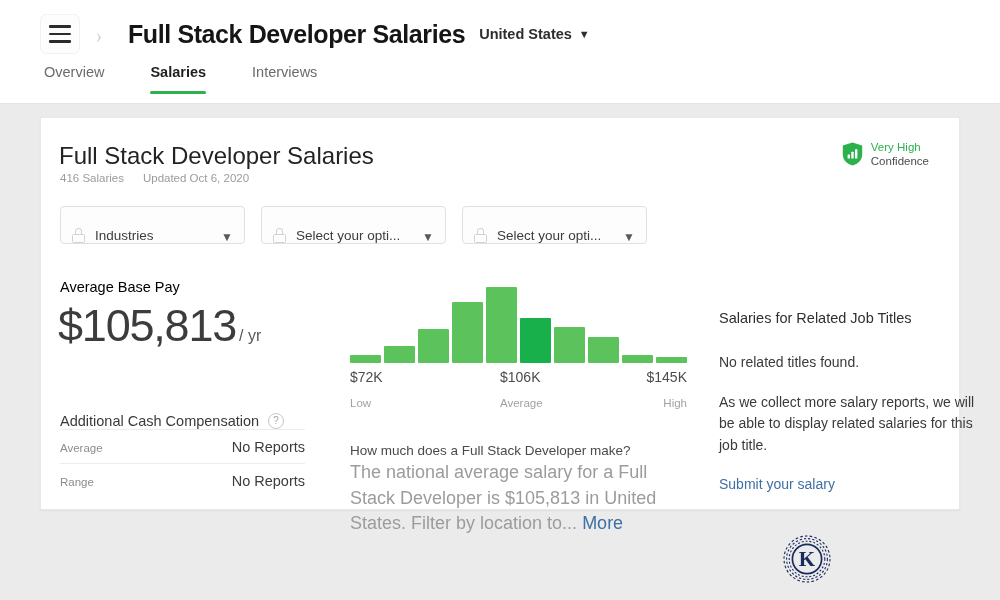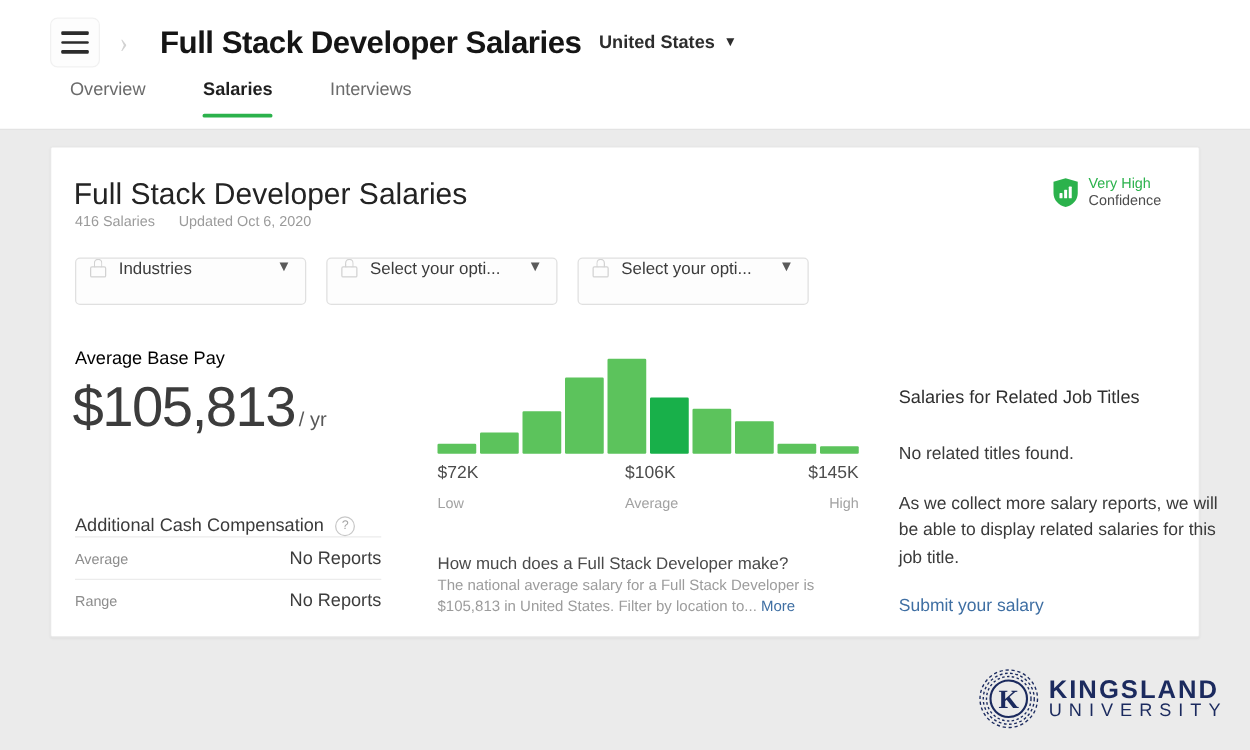--- a/index.html
+++ b/index.html
@@ -37,21 +37,21 @@
     margin-left: 14px; white-space: nowrap;
   }
   .loc-select {
     margin-left: 14px; display: flex; align-items: baseline; gap: 7px;
     cursor: pointer; white-space: nowrap;
   }
   .loc-select .loc-text { font-size: 14.5px; font-weight: bold; color: #2d2d2d; }
   .loc-select .loc-caret { color: #2d2d2d; font-size: 11px; position: relative; top: -1px; }
 
   .tabs {
-    position: absolute; left: 56px; top: 64px;
+    position: absolute; left: 44px; top: 64px;
     display: flex; align-items: flex-start; gap: 0;
   }
   .tab {
     font-size: 14.5px; color: #6b6b6b; padding: 0 0 14px 0; margin-right: 46px;
     cursor: pointer; position: relative; white-space: nowrap;
   }
   .tab.active { color: #1f1f1f; font-weight: bold; }
   .tab .underline {
     position: absolute; left: 0; right: 0; bottom: 0; height: 3.5px;
     background: #2bb24c; border-radius: 2px;
@@ -75,21 +75,21 @@
   }
   .shield { width: 21px; height: 24px; position: relative; flex: none; }
   .conf-text { line-height: 1.25; }
   .conf-high { font-size: 11.5px; font-weight: normal; color: #2bb24c; }
   .conf-label { font-size: 11.5px; color: #4d4d4d; }
 
   
   .filters { position: absolute; left: 19px; top: 88px; display: flex; gap: 16px; }
   .filter {
     width: 185px; height: 38px; border: 1px solid #e0e0e0; border-radius: 4px;
-    background: #fdfdfd; display: flex; align-items: flex-start; padding: 0 11px;
+    background: #fdfdfd; display: flex; align-items: flex-end; padding: 0 11px;
     cursor: pointer; gap: 10px;
   }
   .lock { width: 13px; height: 15px; position: relative; flex: none; opacity: .55; }
   .lock .shackle {
     position: absolute; left: 2.6px; top: 0; width: 7.6px; height: 7px;
     border: 1.5px solid #b0b0b0; border-bottom: none;
     border-radius: 4px 4px 0 0;
   }
   .lock .body {
     position: absolute; left: 0; bottom: 0; width: 13px; height: 9px;
@@ -137,21 +137,21 @@
   .axis-item { position: absolute; top: 0; }
   .axis-item .v { font-size: 14px; color: #4c4c4c; }
   .axis-item .l { font-size: 11.5px; color: #a2a2a2; margin-top: 12px; }
   .axis-item.low { left: 0; text-align: left; }
   .axis-item.avg { left: 150px; text-align: left; }
   .axis-item.high { right: 0; text-align: right; }
 
   
   .blurb { position: absolute; left: 309px; top: 325px; width: 332px; }
   .blurb-q { font-size: 13.5px; color: #4a4a4a; margin-bottom: 2px; }
-  .blurb-b { font-size: 12px; color: #9c9c9c; line-height: 1.42; }
+  .blurb-b { font-size: 18px; color: #9c9c9c; line-height: 1.42; }
   .more { color: #3f6fa3; cursor: pointer; }
 
   
   .right { position: absolute; left: 678px; top: 192px; width: 258px; }
   .right-title { font-size: 14.5px; color: #2f2f2f; }
   .right-none { font-size: 14px; color: #3a3a3a; margin-top: 28px; }
   .right-body { font-size: 14px; color: #3a3a3a; line-height: 1.52; margin-top: 22px; }
   .right-link {
     display: inline-block; margin-top: 20px; font-size: 14px;
     color: #3f6fa3; cursor: pointer;
@@ -322,19 +322,15 @@
       <svg viewBox="0 0 50 50" width="50" height="50">
         <g fill="none" stroke="#1b2a5e" stroke-width="1.1">
           <circle cx="25" cy="25" r="23" stroke-dasharray="2.6 2.2"></circle>
           <circle cx="25" cy="25" r="20.4" stroke-dasharray="2.2 2"></circle>
           <circle cx="25" cy="25" r="17.8" stroke-dasharray="2 1.9"></circle>
         </g>
         <circle cx="25" cy="25" r="14.6" fill="none" stroke="#1b2a5e" stroke-width="1.7"></circle>
         <text x="25" y="32.4" text-anchor="middle" font-family="Liberation Serif, serif" font-size="21" font-weight="bold" fill="#1b2a5e">K</text>
       </svg>
     </div>
-    <div class="logo-text">
-      <div class="logo-l1">KINGSLAND</div>
-      <div class="logo-l2">UNIVERSITY</div>
-    </div>
   </div>
 
 </div>
 
 </body></html>

